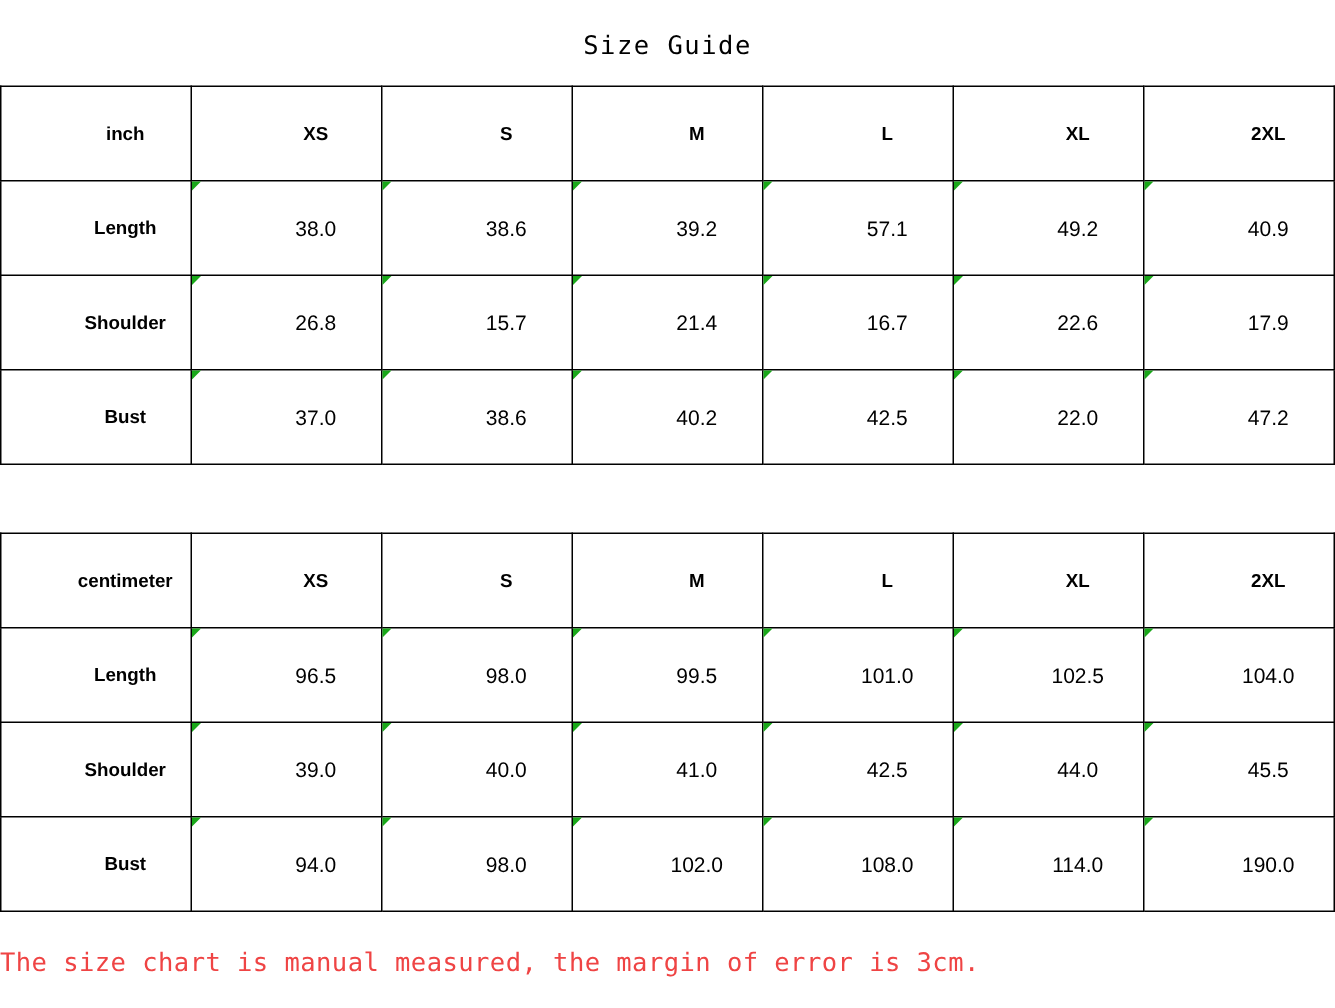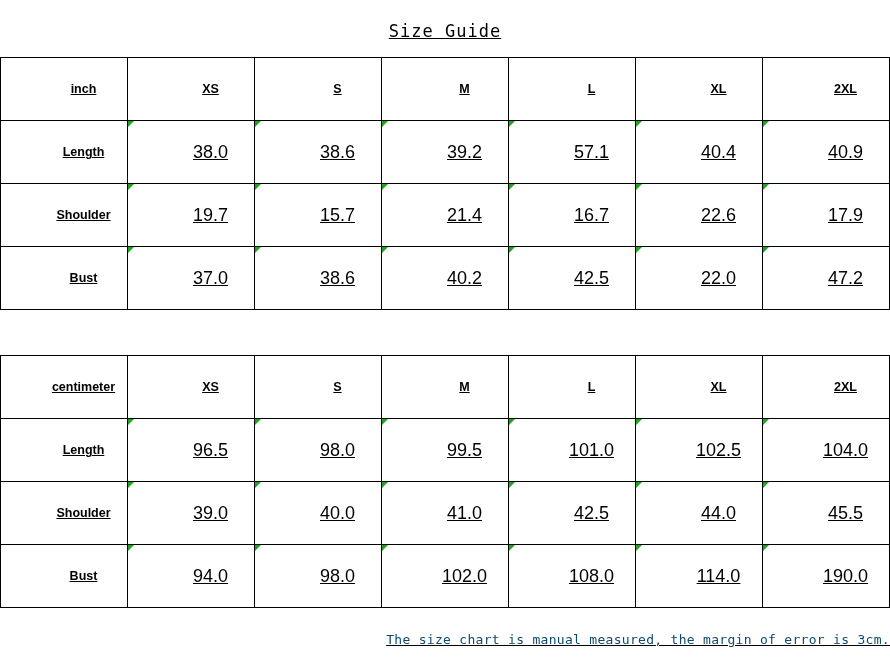--- a/index.html
+++ b/index.html
@@ -12,21 +12,20 @@
     height: 672px;
     font-family: "DejaVu Sans Mono", monospace;
     color: #000000;
     overflow: hidden;
   }
   .page {
     position: relative;
     width: 890px;
     height: 512px;
     box-sizing: border-box;
-    text-decoration: underline;
   }
   .title {
     text-align: center;
     font-family: "DejaVu Sans Mono", monospace;
     font-size: 17px;
     letter-spacing: 1px;
     color: #000;
     padding-top: 21px;
     padding-bottom: 16px;
     line-height: 20px;
@@ -42,47 +41,47 @@
     text-align: center;
     vertical-align: middle;
     font-family: "Liberation Sans", sans-serif;
     font-size: 12.5px;
     font-weight: bold;
     position: relative;
     padding-left: 40px;
   }
   .tbl td.val {
     font-weight: normal;
-    font-size: 18px;
+    font-size: 14px;
   }
   
   .tbl col.c0 { width: 127px; }
   .tbl col.cx { width: 127px; }
 
   
   .corner {
     position: absolute;
     top: 0;
     left: 0;
     width: 0;
     height: 0;
     border-top: 6px solid #1aa81a;
     border-right: 6px solid transparent;
   }
   .gap {
     height: 45px;
     width: 890px;
   }
   .footer {
-    text-align: right;
+    text-align: left;
     font-family: "DejaVu Sans Mono", monospace;
-    font-size: 13px;
+    font-size: 17px;
     letter-spacing: 0.3px;
     padding-top: 24px;
-    color: #0c4a6e;
+    color: #ef4444;
   }
   
   .tbl tr:first-child td { border-top: 1px solid #000; }
 </style>
 </head>
 <body>
 
 <div class="page">
 
   <div class="title">Size Guide</div>
@@ -106,26 +105,26 @@
         <td>L</td>
         <td>XL</td>
         <td>2XL</td>
       </tr>
       <tr>
         <td>Length</td>
         <td class="val"><span class="corner"></span><span>38.0</span></td>
         <td class="val"><span class="corner"></span><span>38.6</span></td>
         <td class="val"><span class="corner"></span><span>39.2</span></td>
         <td class="val"><span class="corner"></span><span>57.1</span></td>
-        <td class="val"><span class="corner"></span><span>40.4</span></td>
+        <td class="val"><span class="corner"></span><span>49.2</span></td>
         <td class="val"><span class="corner"></span><span>40.9</span></td>
       </tr>
       <tr>
         <td>Shoulder</td>
-        <td class="val"><span class="corner"></span><span>19.7</span></td>
+        <td class="val"><span class="corner"></span><span>26.8</span></td>
         <td class="val"><span class="corner"></span><span>15.7</span></td>
         <td class="val"><span class="corner"></span><span>21.4</span></td>
         <td class="val"><span class="corner"></span><span>16.7</span></td>
         <td class="val"><span class="corner"></span><span>22.6</span></td>
         <td class="val"><span class="corner"></span><span>17.9</span></td>
       </tr>
       <tr>
         <td>Bust</td>
         <td class="val"><span class="corner"></span><span>37.0</span></td>
         <td class="val"><span class="corner"></span><span>38.6</span></td>

